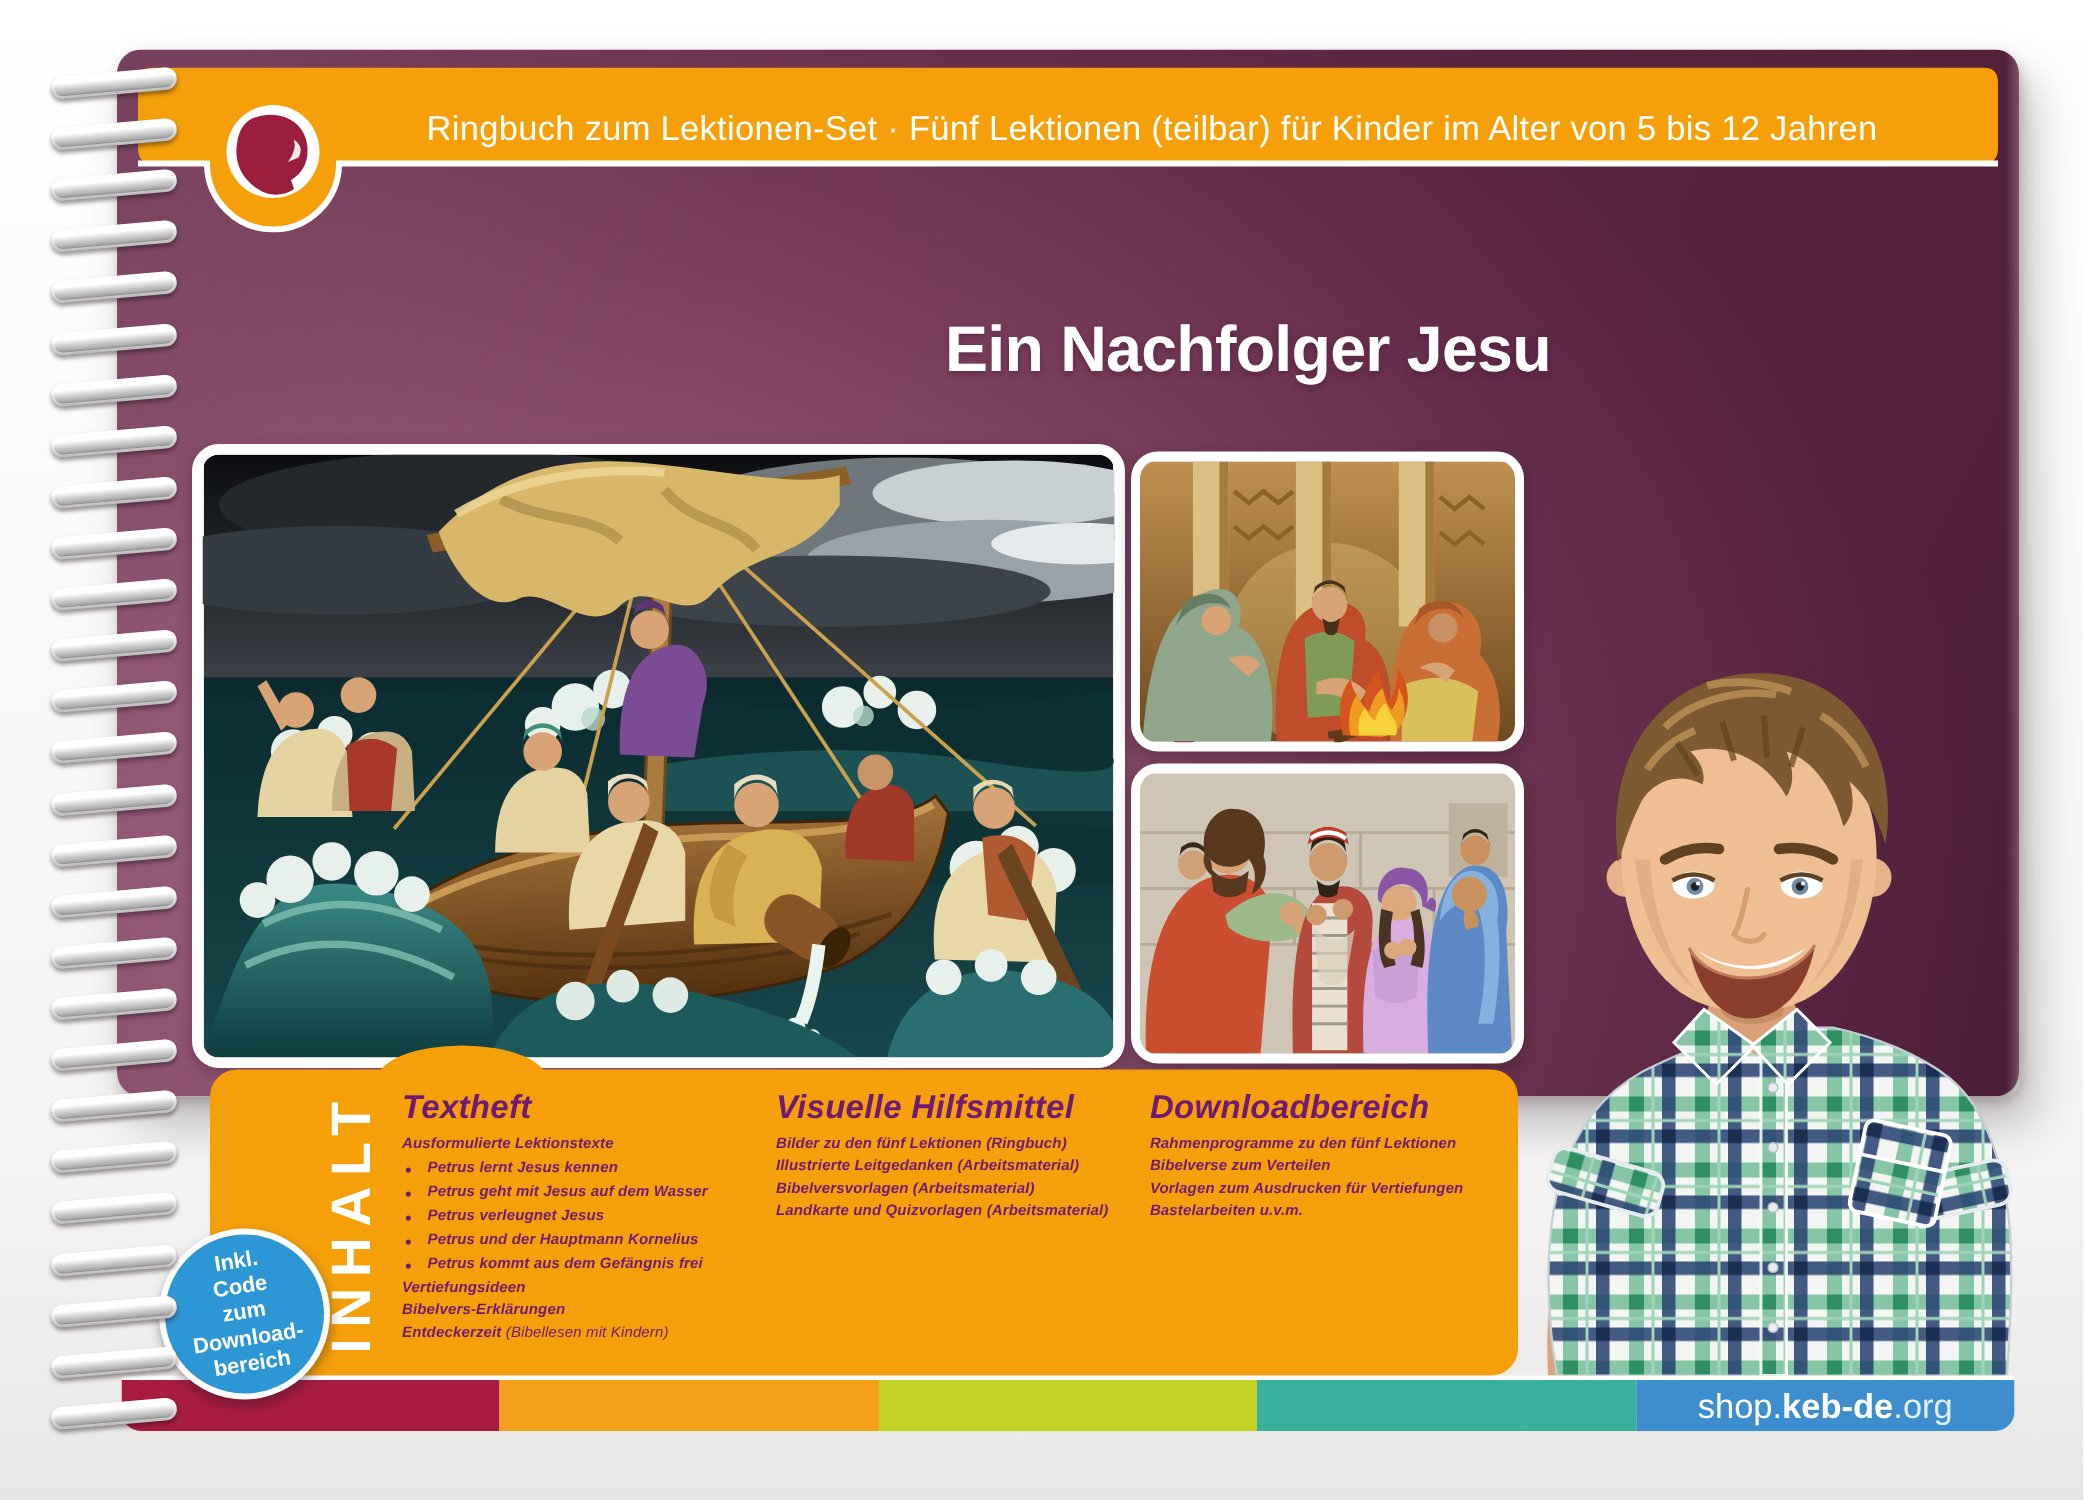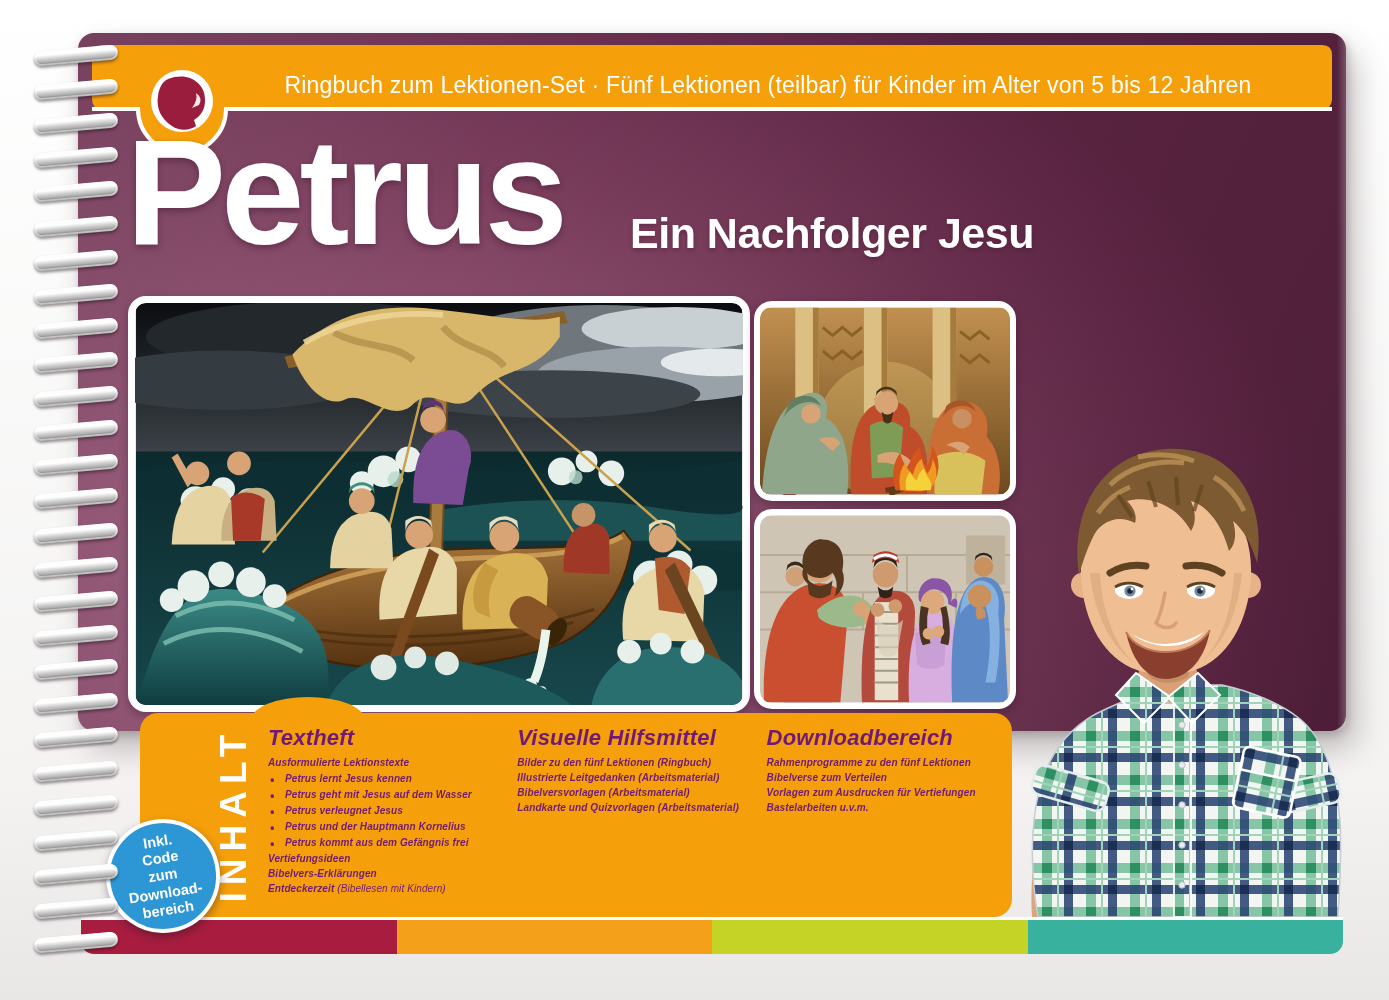--- a/index.html
+++ b/index.html
@@ -85,21 +85,20 @@
         <path d="M1240 64 H134 A44 44 0 0 1 46 64 H0" fill="none" stroke="#ffffff" stroke-width="4"></path>
         <g>
           <circle cx="90" cy="56" r="31" fill="#ffffff"></circle>
           <path d="M76 34 C 96 26 114 38 113 56 C 113 64 109 71 102 75 L 104 81 C 97 86 87 86 80 81 C 69 74 64 63 66 51 C 67 43 70 37 76 34 Z" fill="#9B1D3E"></path>
           <path d="M104 48 q7 5 3 12 l-7 3 q6 -8 4 -15 Z" fill="#ffffff" opacity=".9"></path>
         </g>
       </svg>
       <div class="tagline">Ringbuch zum Lektionen-Set · Fünf Lektionen (teilbar) für Kinder im Alter von 5 bis 12 Jahren</div>
     </div>
 
-    <div class="title">Petrus</div>
     <div class="subtitle">Ein Nachfolger Jesu</div>
 
     <div class="frame img-main">
       <svg width="608" height="402" viewBox="0 0 612 406">
         <defs>
           <linearGradient id="sky" x1="0" y1="0" x2="0" y2="1">
             <stop offset="0" stop-color="#0b0d11"></stop>
               <stop offset=".6" stop-color="#2e3338"></stop>
               <stop offset="1" stop-color="#4a5157"></stop>
           </linearGradient>
@@ -453,20 +452,25 @@
       <span>zum</span>
       <span>Download-</span>
       <span>bereich</span>
     </div>
 
     <div class="stripes">
       <div class="seg" style="background: rgb(168, 29, 63);"></div>
       <div class="seg" style="background: rgb(245, 160, 27);"></div>
       <div class="seg" style="background: rgb(197, 211, 39);"></div>
       <div class="seg" style="background: rgb(56, 177, 158);"></div>
+      <div class="seg shop" style="background: rgb(62, 142, 205);">
+        <span>shop.</span>
+          <b>keb-de</b>
+          <span class="light">.org</span>
+      </div>
     </div>
   </div>
 
   <div class="spiral">
       <div class="ring"></div>
       <div class="ring"></div>
       <div class="ring"></div>
       <div class="ring"></div>
       <div class="ring"></div>
       <div class="ring"></div>

